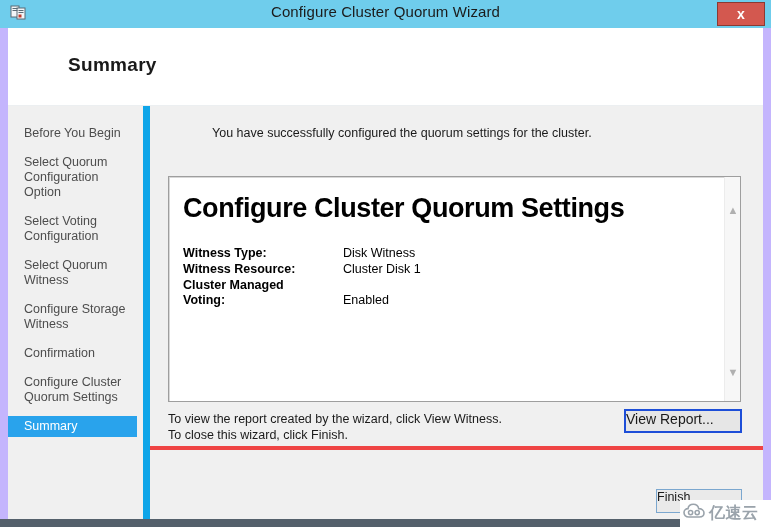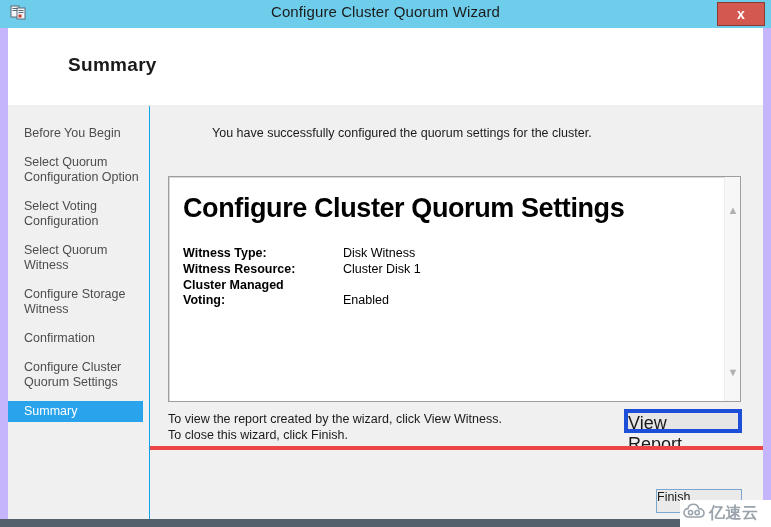--- a/index.html
+++ b/index.html
@@ -97,21 +97,21 @@
     box-sizing: border-box;
   }
 
   
   .sidenav {
     position: absolute;
     left: 0; top: 0;
     width: 142px;
     height: 413px;
     background: #f0f0f0;
-    border-right: 1px solid #0ea5e9;
+    border-right: 7px solid #0ea5e9;
     box-sizing: border-box;
     padding-top: 17px;
   }
   .nav-item {
     font-size: 12.5px;
     color: #4d4d4d;
     line-height: 15px;
     padding: 3px 6px 3px 16px;
     margin-bottom: 8px;
     cursor: default;
@@ -217,22 +217,22 @@
     left: 18px; top: 305px;
     font-size: 12.5px;
     color: #1a1a1a;
     line-height: 16px;
   }
   .view-report-btn {
     position: absolute;
     left: 474px; top: 303px;
     width: 118px; height: 24px;
     background: #e6e6e6;
-    border: 4px solid #1d4ed8;
-    font-size: 18px;
+    border: 2px solid #1d4ed8;
+    font-size: 14px;
     color: #1a1a1a;
     cursor: pointer;
     box-sizing: border-box;
   }
 
   
   .footer {
     position: absolute;
     left: 142px; top: 340px;
     width: 613px;

